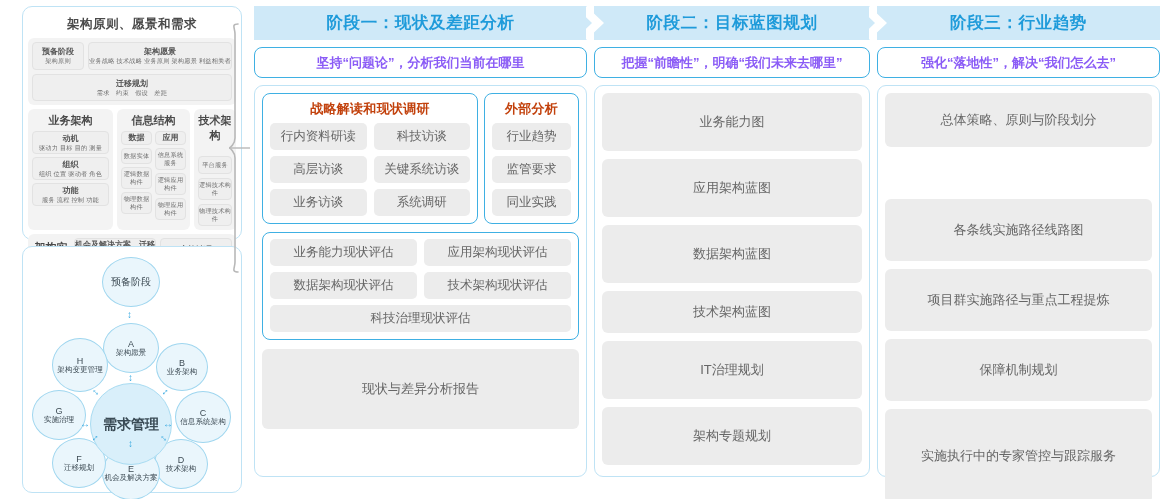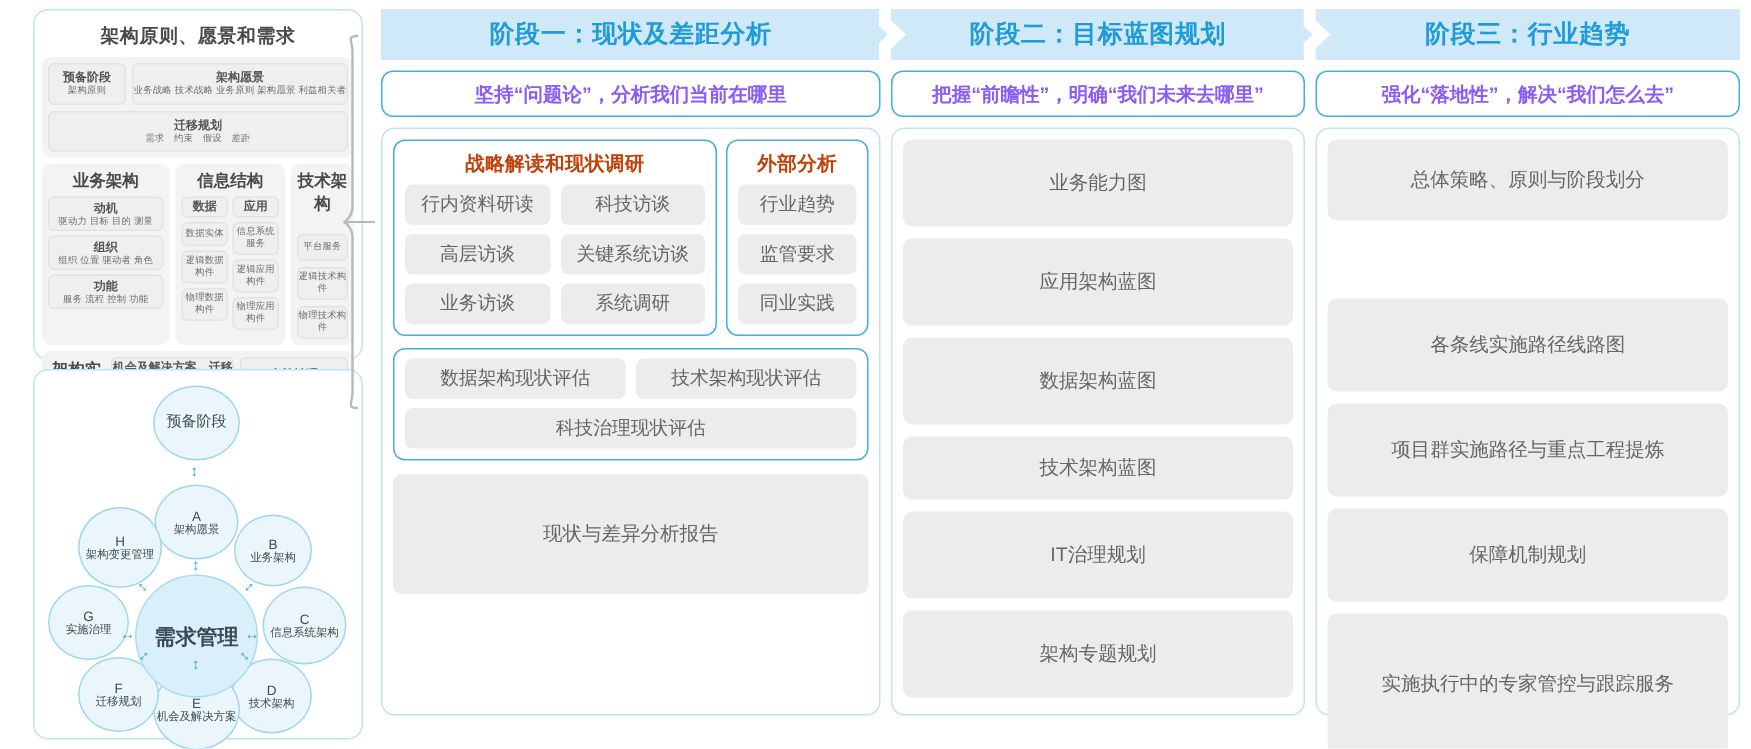--- a/index.html
+++ b/index.html
@@ -316,20 +316,24 @@
             <div class="chip g1">监管要求</div>
           </div>
           <div class="chip-row">
             <div class="chip g1">同业实践</div>
           </div>
         </div>
       </div>
 
       <div class="subbox" style="margin-top:8px;">
         <div class="chip-row">
+          <div class="chip g1">业务能力现状评估</div>
+          <div class="chip g1">应用架构现状评估</div>
+        </div>
+        <div class="chip-row">
           <div class="chip g1">数据架构现状评估</div>
           <div class="chip g1">技术架构现状评估</div>
         </div>
         <div class="chip-row">
           <div class="chip g1">科技治理现状评估</div>
         </div>
       </div>
 
       <div class="bigchip" style="margin-top:9px;height:80px;">现状与差异分析报告</div>
     </div>

